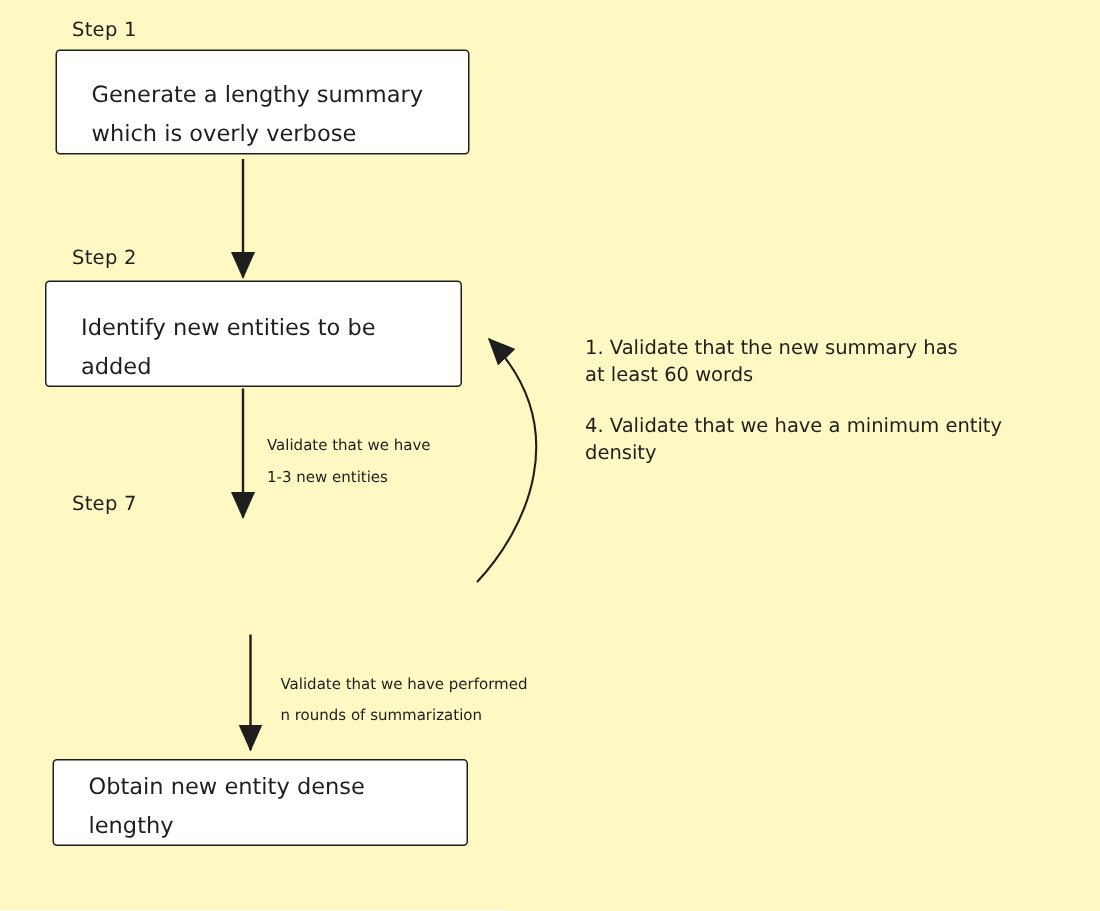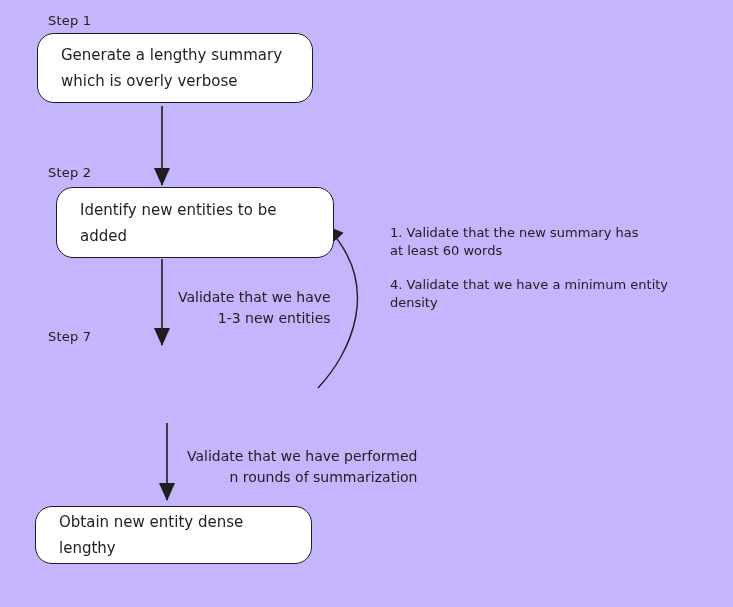--- a/index.html
+++ b/index.html
@@ -4,61 +4,60 @@
 <style>
   html, body {
     margin: 0;
     padding: 0;
     background: #ffffff;
   }
   .canvas {
     position: relative;
     width: 733px;
     height: 607px;
-    background: #c4b5fd;
+    background: #fef9c3;
     font-family: "DejaVu Sans", sans-serif;
     color: #1e1e1e;
     overflow: hidden;
   }
   .arrows {
     position: absolute;
     left: 0;
     top: 0;
     pointer-events: none;
   }
   .step-label {
     position: absolute;
     font-size: 13px;
     line-height: 16px;
     color: #1e1e1e;
     letter-spacing: 0.2px;
   }
   .node {
     position: absolute;
     border: 1.6px solid #1e1e1e;
-    border-radius: 17px;
+    border-radius: 3px;
     background: #ffffff;
     display: flex;
-    align-items: center;
+    align-items: flex-end;
     box-sizing: border-box;
   }
   .node-text {
     padding-left: 23px;
     padding-right: 10px;
     font-size: 15px;
     line-height: 26px;
     color: #1e1e1e;
   }
   .pre { white-space: pre-line; }
   .edge-label {
     position: absolute;
-    font-size: 14px;
+    font-size: 10px;
     line-height: 21px;
     color: #1e1e1e;
-    text-align: right;
   }
   .notes {
     position: absolute;
     width: 335px;
   }
   .note {
     font-size: 13px;
     line-height: 18px;
     margin-bottom: 16px;
     color: #1e1e1e;
@@ -81,21 +80,21 @@
     <path d="M318,388 C350,354 384,286 326,226" fill="none" stroke="#1e1e1e" stroke-width="1.4" marker-end="url(#ah)"></path>
   </svg>
 
   <div class="step-label" style="left:48px; top:13px">Step 1</div>
   <div class="node" style="left:37px; top:33px; width:276px; height:70px">
     <div class="node-text pre">Generate a lengthy summary
 which is overly verbose</div>
   </div>
 
   <div class="step-label" style="left:48px; top:165px">Step 2</div>
-  <div class="node" style="left:56px; top:187px; width:278px; height:71px">
+  <div class="node" style="left:30px; top:187px; width:278px; height:71px">
     <div class="node-text pre">Identify new entities to be
 added</div>
   </div>
 
   <div class="step-label" style="left:48px; top:329px">Step 7</div>
 
   <div class="step-label" style="left:48px; top:509px">Step 4</div>
   <div class="node" style="left:35px; top:506px; width:277px; height:58px">
     <div class="node-text pre">Obtain new entity dense
 lengthy</div>

